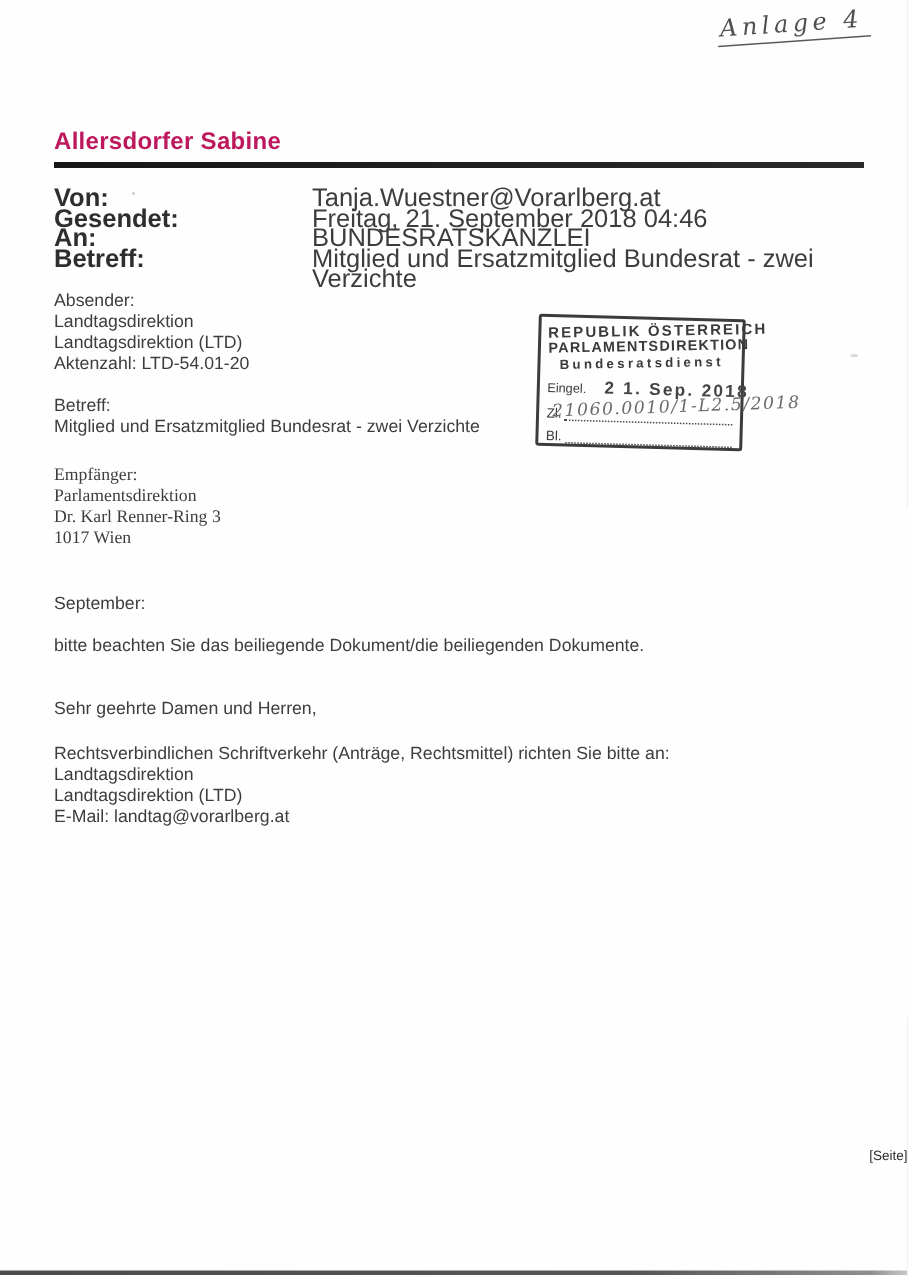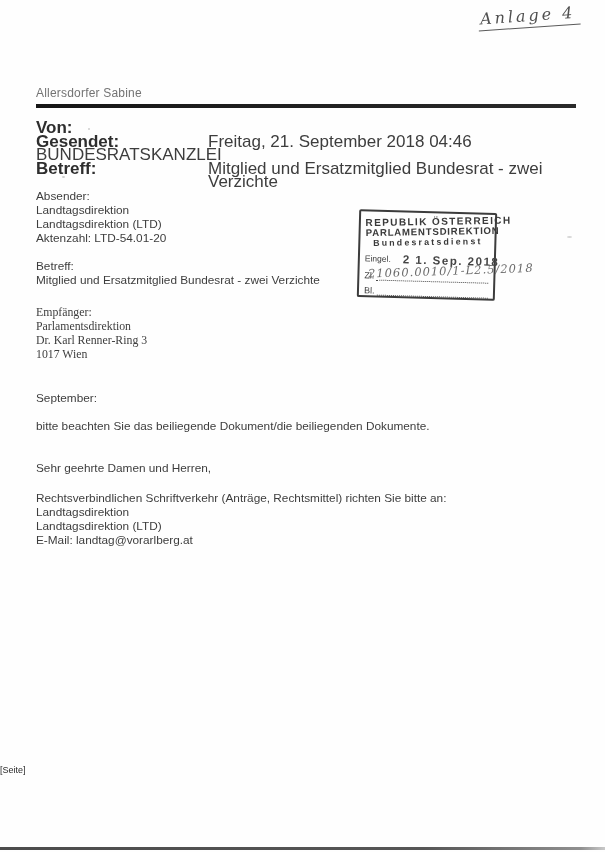--- a/index.html
+++ b/index.html
@@ -24,21 +24,21 @@
     font-family:"DejaVu Serif",cursive;
     font-style:italic;font-size:16px;letter-spacing:3px;
     color:#4f4f4f;
     transform:rotate(-4deg);
     border-bottom:1.5px solid #5a5a5a;
     padding:0 4px 2px 2px;
   }
 
   .content{position:absolute;left:36px;top:86px;width:542px;}
 
-  .sender-name{font-size:12px;font-weight:normal;color:#737373;letter-spacing:.2px;}
+  .sender-name{font-size:16px;font-weight:bold;color:#be185d;letter-spacing:.2px;}
   .header-rule{height:4px;background:linear-gradient(to right,#161616,#2a2a2a);margin-top:4px;width:540px;}
 
   .fields{margin-top:13px;font-size:17px;line-height:13.5px;}
   .field-row{display:flex;}
   .field-label{width:172px;font-weight:bold;color:#2e2e2e;flex:none;}
   .field-value{width:360px;color:#3d3d3d;}
 
   .block{font-size:11.8px;line-height:14px;}
   .b-absender{}
   .b-betreff{margin-top:14px;}
@@ -74,21 +74,21 @@
   .stamp-bl-row{margin-top:5px;}
   .zl-handwriting{
     position:absolute;left:368px;top:264px;width:150px;
     font-family:"DejaVu Serif",cursive;font-style:italic;
     font-size:11.5px;letter-spacing:1px;color:#6b6b6b;
     transform:rotate(-2deg);white-space:nowrap;
   }
 
   .page-footer{
     position:absolute;left:0;top:765px;width:100%;
-    text-align:left;font-size:9px;color:#2b2b2b;
+    text-align:right;font-size:9px;color:#2b2b2b;
   }
 
   .scan-edge{
     position:absolute;left:0;bottom:2px;width:605px;height:3px;
     background:linear-gradient(to right,#4c4c4c,#565656 70%,#8f8f8f 96%,#c9c9c9);
   }
 </style>
 </head>
 <body>
 
@@ -101,26 +101,28 @@
   <div class="annotation">Anlage 4</div>
 
   <div class="content">
 
     <div class="sender-name">Allersdorfer Sabine</div>
     <div class="header-rule"></div>
 
     <div class="fields">
       <div class="field-row">
         <span class="field-label">Von:</span>
+        <span class="field-value">Tanja.Wuestner@Vorarlberg.at</span>
       </div>
       <div class="field-row">
         <span class="field-label">Gesendet:</span>
         <span class="field-value">Freitag, 21. September 2018 04:46</span>
       </div>
       <div class="field-row">
+        <span class="field-label">An:</span>
         <span class="field-value">BUNDESRATSKANZLEI</span>
       </div>
       <div class="field-row">
         <span class="field-label">Betreff:</span>
         <span class="field-value">Mitglied und Ersatzmitglied Bundesrat - zwei Verzichte</span>
       </div>
     </div>
 
     <div class="block b-absender">
       <div class="line">Absender:</div>

